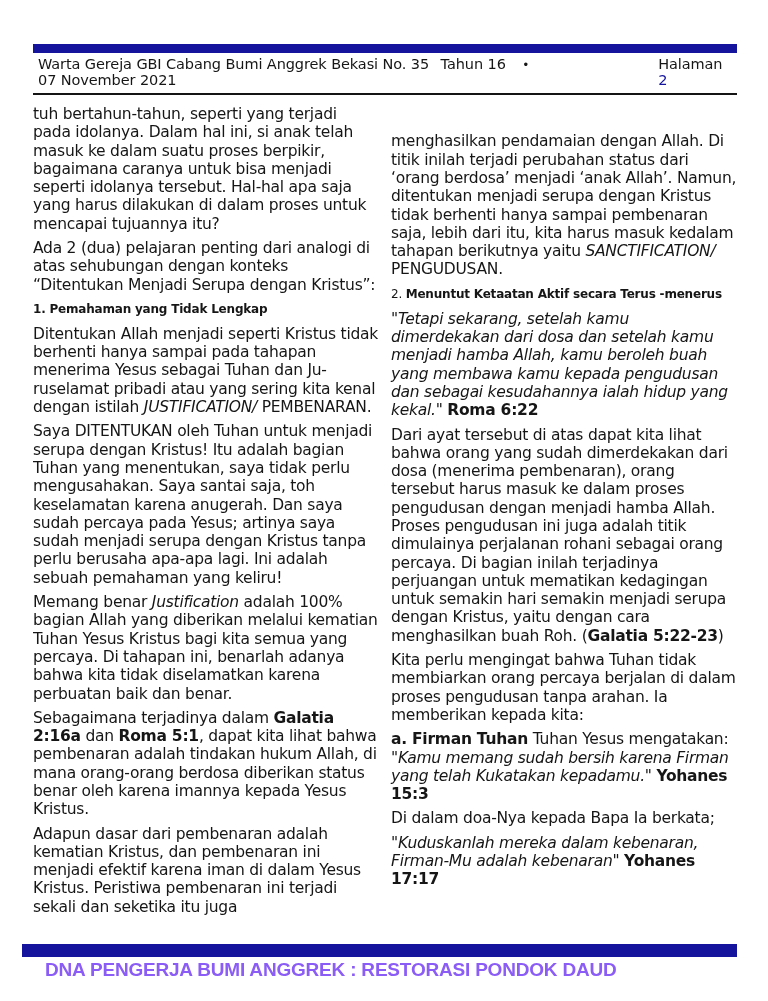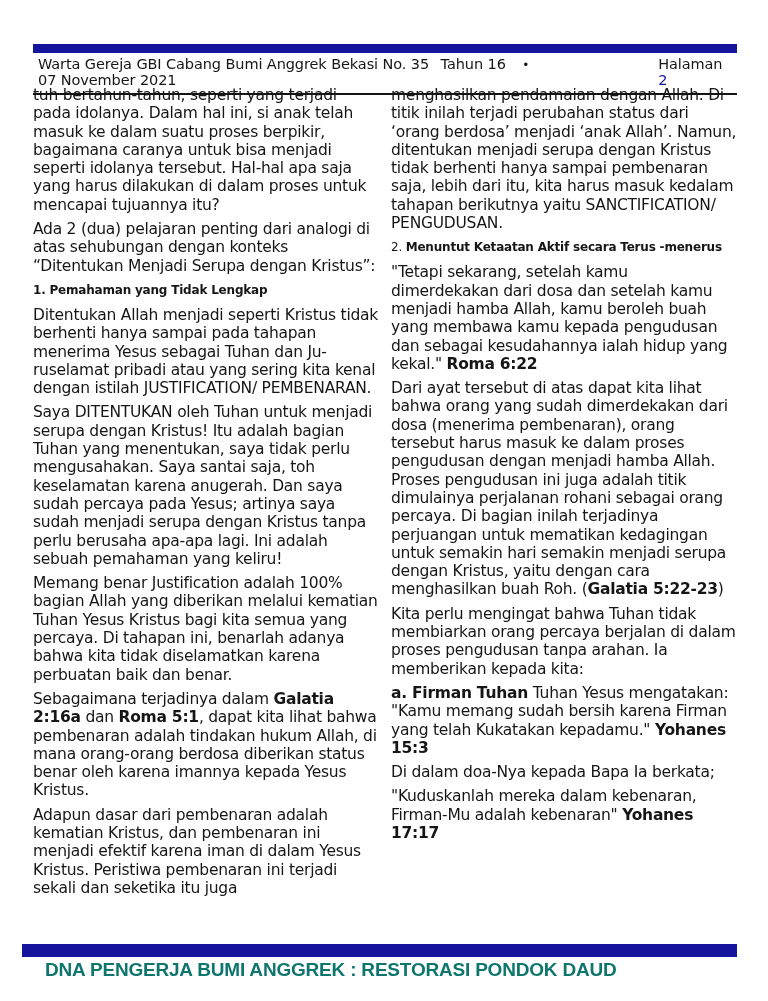--- a/index.html
+++ b/index.html
@@ -21,43 +21,43 @@
     border-bottom:2.5px solid #141414;
     padding:0 4px 2px 5px;box-sizing:border-box;
   }
   .header-left span{white-space:nowrap;}
   .hsp{margin-left:7px;}
   .bullet{margin:0 12px;font-size:12px;}
   .navy{color:#14149c;}
   
   .cols{
     position:absolute;left:33px;right:31px;top:86px;bottom:60px;
-    display:flex;gap:12px;overflow:hidden;
+    display:flex;gap:12px;overflow:hidden;align-items:center;
   }
   .col{width:346px;}
   .col p{
     margin:0 0 6px 0;
     font-size:15.5px;line-height:18.3px;letter-spacing:-0.25px;
     text-align:left;
   }
   .col p.head{
     font-size:12px;font-weight:bold;letter-spacing:-0.2px;
     margin:3px 0 6px 0;line-height:19px;
   }
-  .i{}
+  .i{font-style:italic;}
   .b{font-weight:bold;}
   
   .bottom-bar{
     position:absolute;left:22px;right:31px;top:944px;height:13px;
     background:#14149c;
   }
   .footer-text{
     position:absolute;left:45px;top:959px;
     font-family:"Liberation Sans","DejaVu Sans",sans-serif;
-    font-size:19px;font-weight:bold;letter-spacing:-0.2px;color:#0f766e;
+    font-size:19px;font-weight:bold;letter-spacing:-0.2px;color:#8b5cf6;
     white-space:nowrap;
   }
 </style>
 </head>
 <body>
 
 <div class="page">
 
   <div class="top-bar"></div>
 

